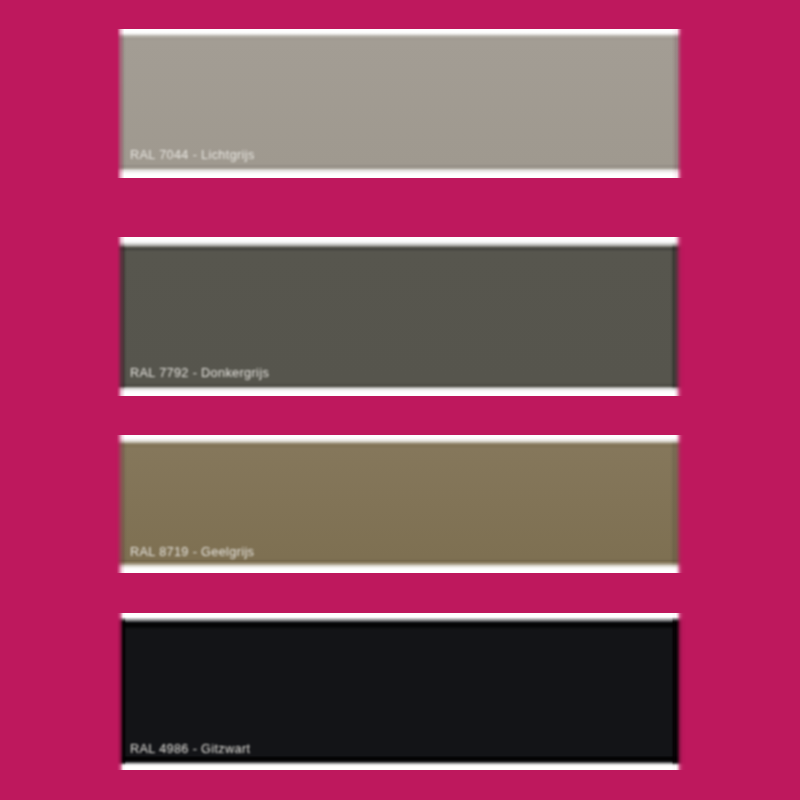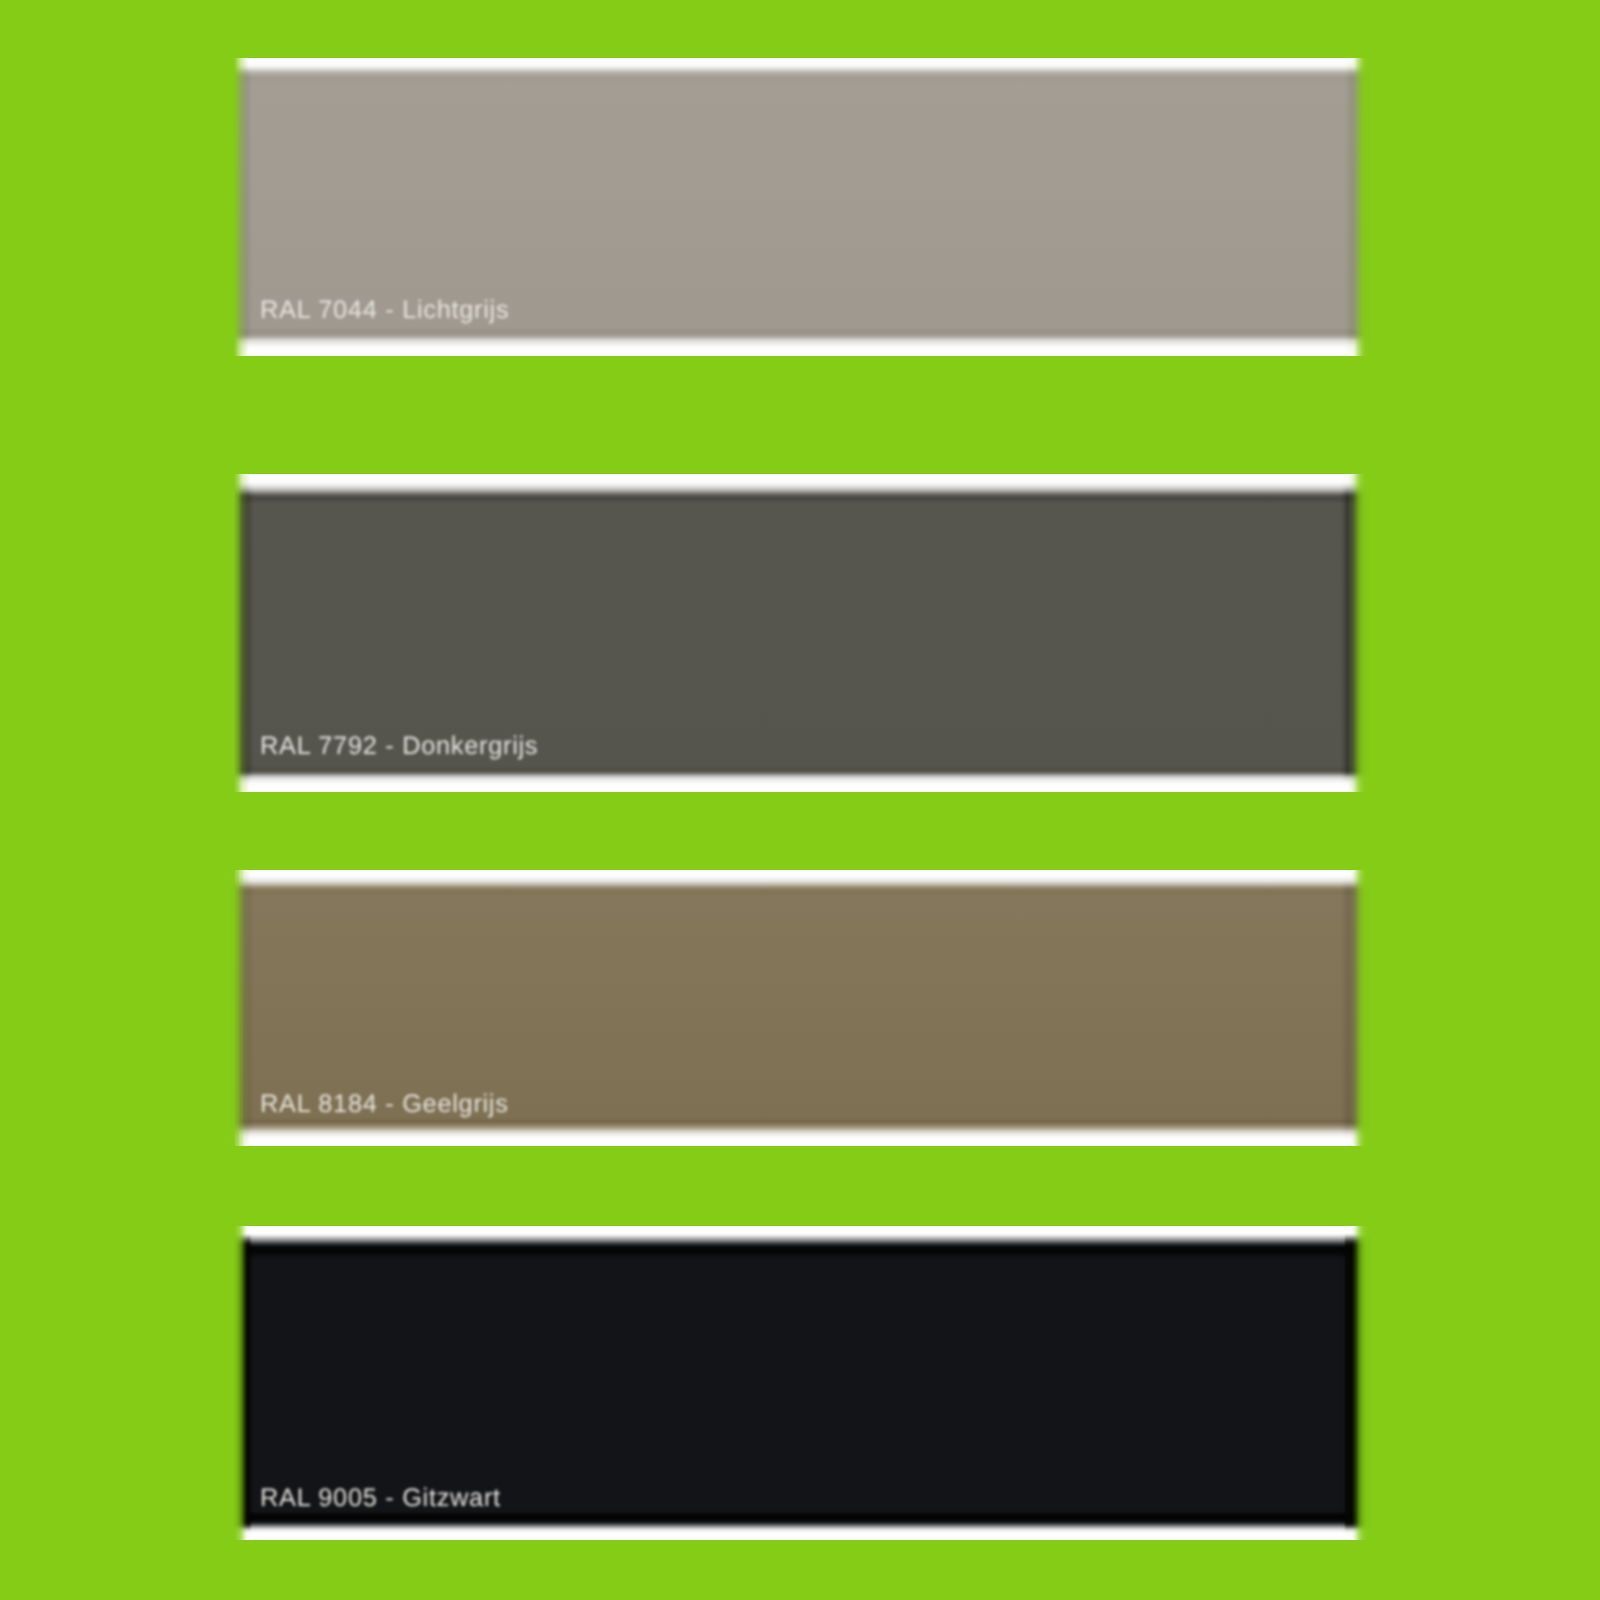--- a/index.html
+++ b/index.html
@@ -1,18 +1,18 @@
 <!DOCTYPE html>
 <html><head>
 <meta charset="utf-8">
 <style>
   html,body{margin:0;padding:0;}
   body{width:800px;height:800px;background:#ffffff;overflow:hidden;
        font-family:"Liberation Sans",sans-serif;}
-  #sheet{position:relative;width:800px;height:800px;background:#84cc16;}
+  #sheet{position:relative;width:800px;height:800px;background:#be185d;}
   .swatch-row{position:absolute;left:0;width:800px;}
   .swatch-label{position:absolute;white-space:nowrap;font-size:12.7px;
                 letter-spacing:.35px;line-height:14px;filter:blur(0.9px);}
 </style>
 </head>
 <body>
 
 <div id="sheet">
     <div class="swatch-row" style="top: 29px; height: 149px; mask-image: linear-gradient(to right, rgba(0, 0, 0, 0) 0px, rgba(0, 0, 0, 0) 114.5px, rgba(0, 0, 0, 0) 115.5px, rgba(0, 0, 0, 0) 116.5px, rgba(0, 0, 0, 0.08) 117.5px, rgba(0, 0, 0, 0.267) 118.5px, rgba(0, 0, 0, 0.443) 119.5px, rgba(0, 0, 0, 0.62) 120.5px, rgba(0, 0, 0, 0.718) 121.5px, rgba(0, 0, 0, 0.824) 122.5px, rgb(0, 0, 0) 124.5px, rgb(0, 0, 0) 671.5px, rgba(0, 0, 0, 0.957) 674.5px, rgba(0, 0, 0, 0.93) 675.5px, rgba(0, 0, 0, 0.925) 676.5px, rgba(0, 0, 0, 0.808) 677.5px, rgba(0, 0, 0, 0.573) 678.5px, rgba(0, 0, 0, 0.4) 679.5px, rgba(0, 0, 0, 0.243) 680.5px, rgba(0, 0, 0, 0.11) 681.5px, rgba(0, 0, 0, 0.043) 682.5px, rgba(0, 0, 0, 0.02) 683.5px, rgba(0, 0, 0, 0) 686px, rgba(0, 0, 0, 0) 687px, rgba(0, 0, 0, 0) 800px);">
       <div style="position: absolute; left: 0px; top: 0px; width: 800px; height: 100%; background: linear-gradient(rgb(255, 255, 255) 0px, rgb(253, 253, 253) 2.49px, rgb(250, 250, 249) 3.49px, rgb(240, 239, 237) 4.49px, rgb(222, 220, 216) 5.49px, rgb(200, 197, 191) 6.49px, rgb(181, 177, 169) 7.49px, rgb(171, 166, 157) 8.49px, rgb(163, 157, 148) 9.49px, rgb(161, 155, 146) 10.49px, rgb(162, 156, 147) 11.49px, rgb(163, 157, 148) 12.49px, rgb(159, 153, 143) 134.5px, rgb(156, 150, 141) 135.5px, rgb(152, 146, 137) 136.5px, rgb(153, 147, 138) 137.5px, rgb(161, 155, 146) 138.5px, rgb(177, 173, 164) 139.5px, rgb(203, 200, 194) 140.5px, rgb(224, 222, 219) 141.5px, rgb(235, 234, 232) 142.5px, rgb(245, 244, 243) 143.5px, rgb(250, 250, 249) 144.5px, rgb(253, 253, 253) 145.5px, rgb(255, 255, 255) 146.5px, rgb(255, 255, 255) 149px);">
@@ -22,22 +22,22 @@
     </div>
     <div class="swatch-row" style="top: 237px; height: 159px; mask-image: linear-gradient(to right, rgba(0, 0, 0, 0) 0px, rgba(0, 0, 0, 0) 115px, rgba(0, 0, 0, 0) 116px, rgba(0, 0, 0, 0) 117px, rgba(0, 0, 0, 0.157) 118px, rgba(0, 0, 0, 0.26) 119px, rgba(0, 0, 0, 0.49) 120px, rgba(0, 0, 0, 0.69) 121px, rgba(0, 0, 0, 0.792) 122px, rgba(0, 0, 0, 0.843) 123px, rgb(0, 0, 0) 125px, rgb(0, 0, 0) 671px, rgb(0, 0, 0) 674px, rgba(0, 0, 0, 0.906) 675px, rgba(0, 0, 0, 0.835) 676px, rgba(0, 0, 0, 0.69) 677px, rgba(0, 0, 0, 0.506) 678px, rgba(0, 0, 0, 0.306) 679px, rgba(0, 0, 0, 0.173) 680px, rgba(0, 0, 0, 0.094) 681px, rgba(0, 0, 0, 0.04) 682px, rgba(0, 0, 0, 0.01) 683px, rgba(0, 0, 0, 0) 685.5px, rgba(0, 0, 0, 0) 686.5px, rgba(0, 0, 0, 0) 800px);">
       <div style="position: absolute; left: 0px; top: 0px; width: 800px; height: 100%; background: linear-gradient(rgb(255, 255, 255) 0px, rgb(253, 253, 253) 2.49px, rgb(253, 253, 253) 3.49px, rgb(248, 248, 248) 4.49px, rgb(237, 237, 236) 5.49px, rgb(219, 219, 217) 6.49px, rgb(195, 195, 192) 7.49px, rgb(167, 166, 162) 8.49px, rgb(131, 130, 124) 9.49px, rgb(97, 96, 89) 10.49px, rgb(78, 77, 70) 11.49px, rgb(73, 72, 66) 12.49px, rgb(79, 78, 71) 13.49px, rgb(84, 83, 76) 14.49px, rgb(87, 86, 78) 15.49px, rgb(86, 85, 77) 144.5px, rgb(85, 84, 76) 145.5px, rgb(83, 82, 75) 146.5px, rgb(79, 78, 71) 147.5px, rgb(86, 85, 77) 148.5px, rgb(113, 112, 106) 149.5px, rgb(161, 160, 156) 150.5px, rgb(203, 203, 201) 151.5px, rgb(228, 228, 227) 152.5px, rgb(242, 242, 241) 153.5px, rgb(250, 250, 250) 154.5px, rgb(253, 253, 253) 155.5px, rgb(255, 255, 255) 156.5px, rgb(255, 255, 255) 159px);">
         <div style="position: absolute; left: 0px; top: 0px; width: 800px; height: 100%; background: linear-gradient(to right, rgba(0, 0, 0, 0.3) 0px, rgba(0, 0, 0, 0.3) 123.5px, rgba(0, 0, 0, 0.09) 125.5px, rgba(0, 0, 0, 0) 127px, rgba(0, 0, 0, 0) 670px, rgba(0, 0, 0, 0.09) 671.5px, rgba(0, 0, 0, 0.3) 673.5px, rgba(0, 0, 0, 0.3) 800px); mask-image: linear-gradient(rgba(0, 0, 0, 0) 0px, rgba(0, 0, 0, 0.01) 2.49px, rgba(0, 0, 0, 0.01) 3.49px, rgba(0, 0, 0, 0.04) 4.49px, rgba(0, 0, 0, 0.106) 5.49px, rgba(0, 0, 0, 0.21) 6.49px, rgba(0, 0, 0, 0.353) 7.49px, rgba(0, 0, 0, 0.52) 8.49px, rgba(0, 0, 0, 0.733) 9.49px, rgba(0, 0, 0, 0.933) 10.49px, rgb(0, 0, 0) 11.49px, rgb(0, 0, 0) 12.49px, rgb(0, 0, 0) 13.49px, rgb(0, 0, 0) 14.49px, rgba(0, 0, 0, 0.992) 15.49px, rgb(0, 0, 0) 144.5px, rgb(0, 0, 0) 145.5px, rgb(0, 0, 0) 146.5px, rgb(0, 0, 0) 147.5px, rgb(0, 0, 0) 148.5px, rgba(0, 0, 0, 0.84) 149.5px, rgba(0, 0, 0, 0.557) 150.5px, rgba(0, 0, 0, 0.306) 151.5px, rgba(0, 0, 0, 0.16) 152.5px, rgba(0, 0, 0, 0.08) 153.5px, rgba(0, 0, 0, 0.027) 154.5px, rgba(0, 0, 0, 0.01) 155.5px, rgba(0, 0, 0, 0) 156.5px, rgba(0, 0, 0, 0) 159px);"></div>
         <div class="swatch-label" style="color: rgb(232, 230, 225); left: 130px; top: 129px;">RAL 7792 - Donkergrijs</div>
       </div>
     </div>
     <div class="swatch-row" style="top: 435px; height: 138px; mask-image: linear-gradient(to right, rgba(0, 0, 0, 0) 0px, rgba(0, 0, 0, 0) 115px, rgba(0, 0, 0, 0.027) 116px, rgba(0, 0, 0, 0) 117px, rgba(0, 0, 0, 0.22) 118px, rgba(0, 0, 0, 0.25) 119px, rgba(0, 0, 0, 0.54) 120px, rgba(0, 0, 0, 0.596) 121px, rgba(0, 0, 0, 0.827) 122px, rgba(0, 0, 0, 0.86) 123px, rgb(0, 0, 0) 125px, rgb(0, 0, 0) 671px, rgb(0, 0, 0) 674px, rgba(0, 0, 0, 0.984) 675px, rgba(0, 0, 0, 0.937) 676px, rgba(0, 0, 0, 0.82) 677px, rgba(0, 0, 0, 0.64) 678px, rgba(0, 0, 0, 0.427) 679px, rgba(0, 0, 0, 0.243) 680px, rgba(0, 0, 0, 0.133) 681px, rgba(0, 0, 0, 0.05) 682px, rgba(0, 0, 0, 0.02) 683px, rgba(0, 0, 0, 0) 685.5px, rgba(0, 0, 0, 0) 686.5px, rgba(0, 0, 0, 0) 800px);">
       <div style="position: absolute; left: 0px; top: 0px; width: 800px; height: 100%; background: linear-gradient(rgb(255, 255, 255) 0px, rgb(253, 253, 253) 2.49px, rgb(250, 249, 248) 3.49px, rgb(241, 240, 237) 4.49px, rgb(230, 227, 221) 5.49px, rgb(210, 205, 194) 6.49px, rgb(185, 178, 161) 7.49px, rgb(158, 147, 125) 8.49px, rgb(140, 127, 100) 9.49px, rgb(131, 117, 88) 10.49px, rgb(130, 116, 87) 11.49px, rgb(131, 117, 88) 12.49px, rgb(133, 119, 91) 13.49px, rgb(126, 112, 82) 121.5px, rgb(126, 112, 82) 122.5px, rgb(125, 111, 81) 123.5px, rgb(123, 109, 80) 124.5px, rgb(116, 103, 76) 125.5px, rgb(126, 112, 82) 126.5px, rgb(139, 126, 99) 127.5px, rgb(159, 148, 126) 128.5px, rgb(182, 174, 156) 129.5px, rgb(209, 204, 193) 130.5px, rgb(228, 225, 218) 131.5px, rgb(241, 240, 237) 132.5px, rgb(250, 249, 248) 133.5px, rgb(253, 253, 253) 134.5px, rgb(255, 255, 255) 135.5px, rgb(255, 255, 255) 138px);">
         <div style="position: absolute; left: 0px; top: 0px; width: 800px; height: 100%; background: linear-gradient(to right, rgba(0, 0, 0, 0.1) 0px, rgba(0, 0, 0, 0.1) 123.5px, rgba(0, 0, 0, 0.03) 125.5px, rgba(0, 0, 0, 0) 127px, rgba(0, 0, 0, 0) 670px, rgba(0, 0, 0, 0.03) 671.5px, rgba(0, 0, 0, 0.1) 673.5px, rgba(0, 0, 0, 0.1) 800px); mask-image: linear-gradient(rgba(0, 0, 0, 0) 0px, rgba(0, 0, 0, 0.016) 2.49px, rgba(0, 0, 0, 0.04) 3.49px, rgba(0, 0, 0, 0.106) 4.49px, rgba(0, 0, 0, 0.196) 5.49px, rgba(0, 0, 0, 0.35) 6.49px, rgba(0, 0, 0, 0.54) 7.49px, rgba(0, 0, 0, 0.753) 8.49px, rgba(0, 0, 0, 0.894) 9.49px, rgba(0, 0, 0, 0.965) 10.49px, rgba(0, 0, 0, 0.973) 11.49px, rgba(0, 0, 0, 0.965) 12.49px, rgba(0, 0, 0, 0.95) 13.49px, rgb(0, 0, 0) 121.5px, rgb(0, 0, 0) 122.5px, rgb(0, 0, 0) 123.5px, rgb(0, 0, 0) 124.5px, rgb(0, 0, 0) 125.5px, rgb(0, 0, 0) 126.5px, rgba(0, 0, 0, 0.9) 127.5px, rgba(0, 0, 0, 0.745) 128.5px, rgba(0, 0, 0, 0.57) 129.5px, rgba(0, 0, 0, 0.357) 130.5px, rgba(0, 0, 0, 0.21) 131.5px, rgba(0, 0, 0, 0.106) 132.5px, rgba(0, 0, 0, 0.04) 133.5px, rgba(0, 0, 0, 0.016) 134.5px, rgba(0, 0, 0, 0) 135.5px, rgba(0, 0, 0, 0) 138px);"></div>
-        <div class="swatch-label" style="color: rgb(232, 230, 225); left: 130px; top: 110px;">RAL 8184 - Geelgrijs</div>
+        <div class="swatch-label" style="color: rgb(232, 230, 225); left: 130px; top: 110px;">RAL 8719 - Geelgrijs</div>
       </div>
     </div>
     <div class="swatch-row" style="top: 613px; height: 157px; mask-image: linear-gradient(to right, rgba(0, 0, 0, 0) 0px, rgba(0, 0, 0, 0) 115.5px, rgba(0, 0, 0, 0) 116.5px, rgba(0, 0, 0, 0.03) 117.5px, rgba(0, 0, 0, 0.094) 118.5px, rgba(0, 0, 0, 0.184) 119.5px, rgba(0, 0, 0, 0.33) 120.5px, rgba(0, 0, 0, 0.54) 121.5px, rgba(0, 0, 0, 0.78) 122.5px, rgba(0, 0, 0, 0.945) 123.5px, rgb(0, 0, 0) 125.5px, rgb(0, 0, 0) 671.5px, rgba(0, 0, 0, 0.97) 674.5px, rgba(0, 0, 0, 0.99) 675.5px, rgba(0, 0, 0, 0.91) 676.5px, rgba(0, 0, 0, 0.77) 677.5px, rgba(0, 0, 0, 0.576) 678.5px, rgba(0, 0, 0, 0.345) 679.5px, rgba(0, 0, 0, 0.2) 680.5px, rgba(0, 0, 0, 0.106) 681.5px, rgba(0, 0, 0, 0.05) 682.5px, rgba(0, 0, 0, 0.02) 683.5px, rgba(0, 0, 0, 0) 686px, rgba(0, 0, 0, 0) 687px, rgba(0, 0, 0, 0) 800px);">
       <div style="position: absolute; left: 0px; top: 0px; width: 800px; height: 100%; background: linear-gradient(rgb(255, 255, 255) 0px, rgb(255, 255, 255) 2.49px, rgb(255, 255, 255) 3.49px, rgb(240, 240, 240) 4.49px, rgb(205, 205, 206) 5.49px, rgb(164, 165, 166) 6.49px, rgb(121, 122, 124) 7.49px, rgb(75, 76, 78) 8.49px, rgb(32, 34, 37) 9.49px, rgb(9, 10, 11) 10.49px, rgb(5, 5, 6) 11.49px, rgb(5, 5, 6) 12.49px, rgb(7, 8, 9) 13.49px, rgb(11, 12, 14) 14.49px, rgb(15, 16, 18) 15.49px, rgb(18, 19, 21) 16.49px, rgb(19, 20, 23) 17.49px, rgb(19, 20, 23) 142.5px, rgb(11, 12, 14) 143.5px, rgb(6, 6, 7) 144.5px, rgb(3, 3, 3) 145.5px, rgb(5, 5, 6) 146.5px, rgb(12, 13, 15) 147.5px, rgb(40, 42, 45) 148.5px, rgb(99, 100, 102) 149.5px, rgb(160, 161, 162) 150.5px, rgb(213, 213, 214) 151.5px, rgb(243, 243, 243) 152.5px, rgb(253, 253, 253) 153.5px, rgb(255, 255, 255) 154.5px, rgb(255, 255, 255) 157px);">
         <div style="position: absolute; left: 0px; top: 0px; width: 800px; height: 100%; background: linear-gradient(to right, rgba(0, 0, 0, 0.85) 0px, rgba(0, 0, 0, 0.85) 123.6px, rgba(0, 0, 0, 0.85) 124.4px, rgba(0, 0, 0, 0.1) 126px, rgba(0, 0, 0, 0) 127.2px, rgba(0, 0, 0, 0) 670.5px, rgba(0, 0, 0, 0.1) 671.8px, rgba(0, 0, 0, 0.85) 673.4px, rgba(0, 0, 0, 0.85) 800px); mask-image: linear-gradient(rgba(0, 0, 0, 0) 0px, rgba(0, 0, 0, 0) 2.49px, rgba(0, 0, 0, 0) 3.49px, rgba(0, 0, 0, 0.067) 4.49px, rgba(0, 0, 0, 0.216) 5.49px, rgba(0, 0, 0, 0.392) 6.49px, rgba(0, 0, 0, 0.576) 7.49px, rgba(0, 0, 0, 0.776) 8.49px, rgba(0, 0, 0, 0.96) 9.49px, rgb(0, 0, 0) 10.49px, rgb(0, 0, 0) 11.49px, rgb(0, 0, 0) 12.49px, rgb(0, 0, 0) 13.49px, rgb(0, 0, 0) 14.49px, rgb(0, 0, 0) 15.49px, rgb(0, 0, 0) 16.49px, rgb(0, 0, 0) 17.49px, rgb(0, 0, 0) 142.5px, rgb(0, 0, 0) 143.5px, rgb(0, 0, 0) 144.5px, rgb(0, 0, 0) 145.5px, rgb(0, 0, 0) 146.5px, rgb(0, 0, 0) 147.5px, rgba(0, 0, 0, 0.925) 148.5px, rgba(0, 0, 0, 0.675) 149.5px, rgba(0, 0, 0, 0.408) 150.5px, rgba(0, 0, 0, 0.18) 151.5px, rgba(0, 0, 0, 0.05) 152.5px, rgba(0, 0, 0, 0.008) 153.5px, rgba(0, 0, 0, 0) 154.5px, rgba(0, 0, 0, 0) 157px);"></div>
-        <div class="swatch-label" style="color: rgb(232, 230, 225); left: 130px; top: 129px;">RAL 9005 - Gitzwart</div>
+        <div class="swatch-label" style="color: rgb(232, 230, 225); left: 130px; top: 129px;">RAL 4986 - Gitzwart</div>
       </div>
     </div>
   </div>
 
 </body></html>

